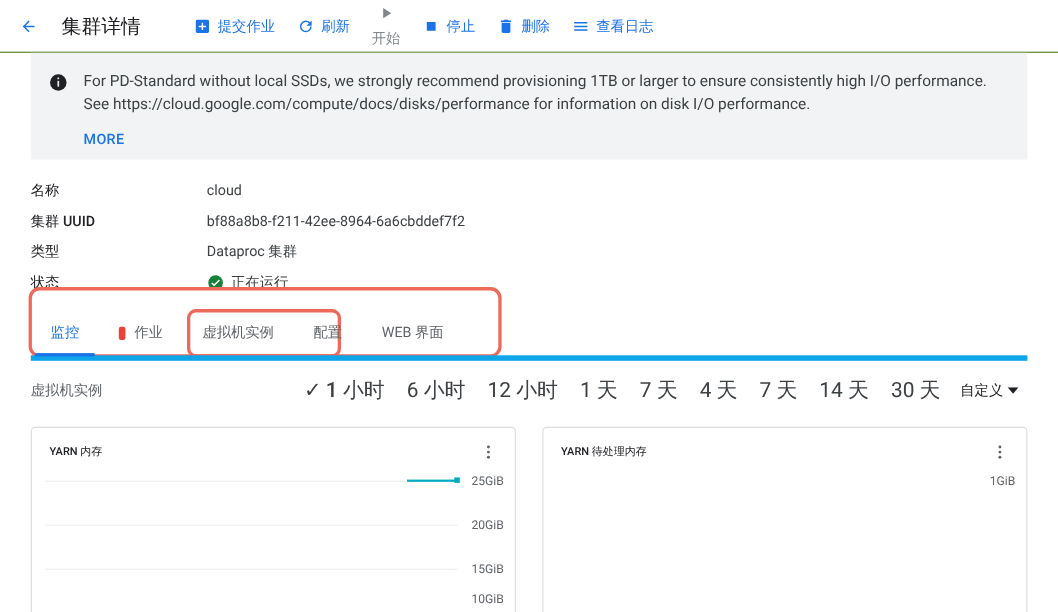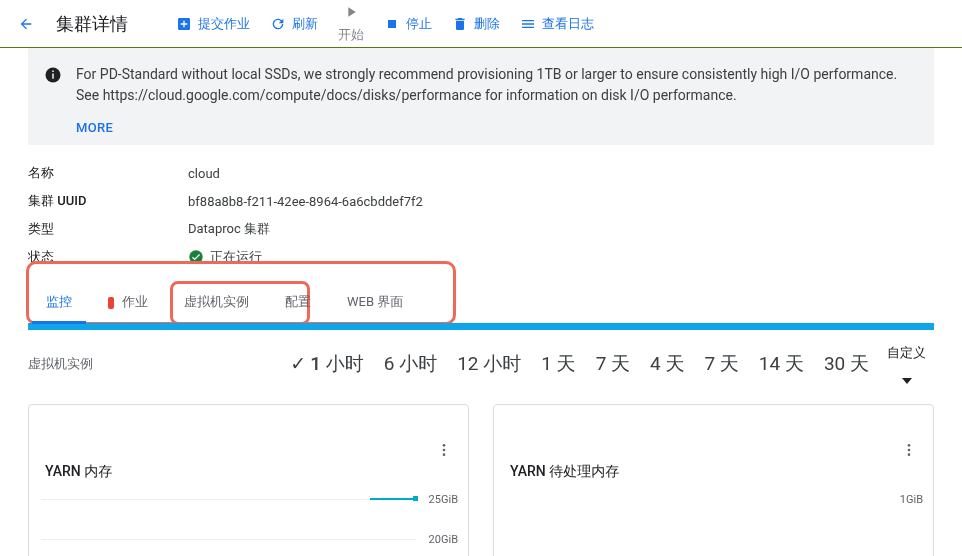--- a/index.html
+++ b/index.html
@@ -22,42 +22,42 @@
     
     
     .details { margin: 0 28px 10px 28px; }
     .detail-row { display: flex; padding: 5px 0; font-size: 13px; }
     .detail-label { width: 160px; color: #202124; font-weight: 500; }
     .detail-value { color: #3c4043; display: flex; align-items: center; gap: 6px; }
     .status-check { color: #188038; }
     
     
     .tabs-wrap { position: relative; margin: 0 28px; }
-    .tabs { display: flex; border-bottom: 7px solid #0ea5e9; position: relative; }
+    .tabs { display: flex; border-bottom: 5px solid #0ea5e9; position: relative; }
     .tab { padding: 12px 18px; font-size: 13px; color: #5f6368; cursor: pointer; position: relative; }
     .tab.active { color: #1a73e8; font-weight: 500; }
     .tab.active::after { content: ""; position: absolute; left: 4px; right: 4px; bottom: -1px; height: 3px; background: #1a73e8; }
     .tab-dot { width: 6px; height: 12px; background: #ea4335; border-radius: 2px; display: inline-block; margin-right: 8px; vertical-align: middle; }
     .red-annotation { position: absolute; border: 3px solid #ed6a5b; border-radius: 10px; pointer-events: none; top: -20px; left: -2px; width: 430px; height: 64px; }
     .red-annotation2 { position: absolute; border: 3px solid #ed6a5b; border-radius: 8px; pointer-events: none; top: 0px; left: 142px; width: 140px; height: 44px; }
     
     
     .zoom-row { display: flex; align-items: center; margin: 8px 28px 14px 28px; }
     .zoom-label { font-size: 13px; color: #5f6368; }
     .time-ranges { margin-left: auto; display: flex; align-items: center; gap: 0; }
     .time-btn { font-size: 19px; padding: 6px 10px; cursor: pointer; color: #3c4043; }
     .time-btn.selected { font-weight: 500; }
     .time-btn .check { margin-right: 4px; }
-    .custom-dd { display: flex; align-items: center; gap: 16px; padding: 6px 8px; font-size: 13px; cursor: pointer; flex-direction: column; }
+    .custom-dd { display: flex; align-items: center; gap: 4px; padding: 6px 8px; font-size: 13px; cursor: pointer; }
     
     
     .charts { display: flex; gap: 24px; margin: 0 28px; }
     .chart-card { flex: 1; border: 1px solid #dadce0; border-radius: 4px; padding: 14px 0 0 0; min-height: 200px; }
     .chart-header { display: flex; align-items: center; justify-content: space-between; padding: 0 16px 10px 16px; }
-    .chart-title { font-size: 14px; font-weight: 500; color: #202124; margin-top: 44px; }
+    .chart-title { font-size: 10px; font-weight: 500; color: #202124; }
     .chart-menu { color: #5f6368; cursor: pointer; font-size: 16px; }
     .chart-body { position: relative; height: 160px; padding: 0 52px 0 12px; }
     .gridline { position: absolute; left: 12px; right: 52px; border-top: 1px solid #eceff1; }
     .tick-label { position: absolute; right: 10px; font-size: 11px; color: #5f6368; transform: translateY(-50%); }
     .line-seg { position: absolute; height: 2px; background: #00acc1; }
     .line-end { position: absolute; width: 5px; height: 5px; background: #00acc1; }
     
     svg { display: block; }
   </style>
 </head>

